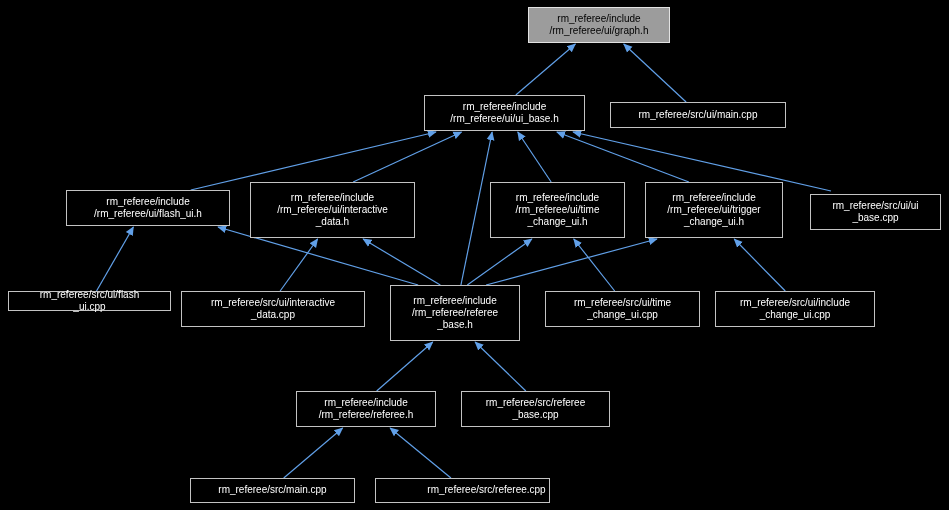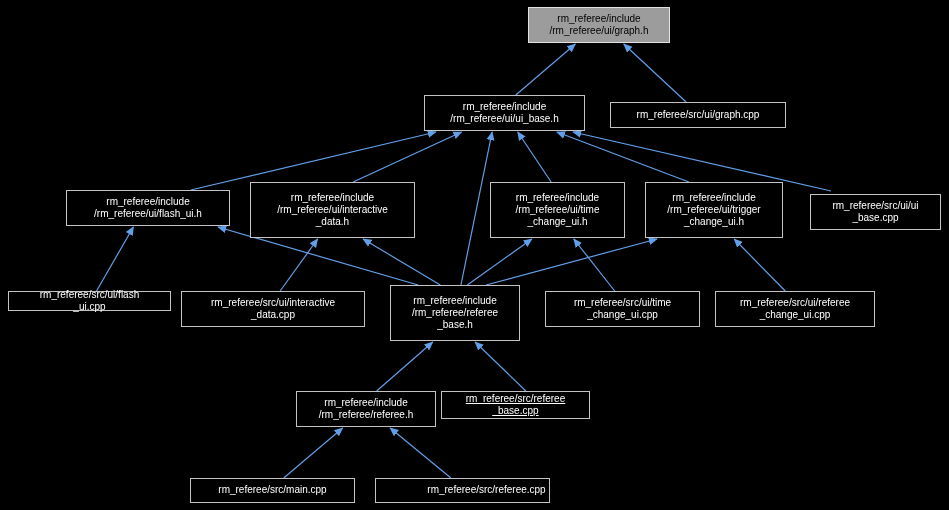--- a/index.html
+++ b/index.html
@@ -81,21 +81,21 @@
         <line x1="525.84" y1="391" x2="475.125" y2="342" marker-end="url(#arrowhead)"></line>
         <line x1="283.72" y1="478" x2="342.625" y2="428" marker-end="url(#arrowhead)"></line>
         <line x1="450.92" y1="478" x2="390.125" y2="428" marker-end="url(#arrowhead)"></line>
       </g>
   </svg>
   <div id="nodes-layer">
       <div class="node highlighted" style="left: 528px; top: 7px; width: 142px; height: 36px;">rm_referee/include
 /rm_referee/ui/graph.h</div>
       <div class="node" style="left: 424px; top: 95px; width: 161px; height: 36px;">rm_referee/include
 /rm_referee/ui/ui_base.h</div>
-      <div class="node" style="left: 610px; top: 102px; width: 176px; height: 26px;">rm_referee/src/ui/graph.cpp</div>
+      <div class="node" style="left: 610px; top: 102px; width: 176px; height: 26px;">rm_referee/src/ui/main.cpp</div>
       <div class="node" style="left: 66px; top: 190px; width: 164px; height: 36px;">rm_referee/include
 /rm_referee/ui/flash_ui.h</div>
       <div class="node" style="left: 250px; top: 182px; width: 165px; height: 56px;">rm_referee/include
 /rm_referee/ui/interactive
 _data.h</div>
       <div class="node" style="left: 490px; top: 182px; width: 135px; height: 56px;">rm_referee/include
 /rm_referee/ui/time
 _change_ui.h</div>
       <div class="node" style="left: 645px; top: 182px; width: 138px; height: 56px;">rm_referee/include
 /rm_referee/ui/trigger
@@ -104,22 +104,22 @@
 _base.cpp</div>
       <div class="node" style="left: 8px; top: 291px; width: 163px; height: 20px;">rm_referee/src/ui/flash
 _ui.cpp</div>
       <div class="node" style="left: 181px; top: 291px; width: 184px; height: 36px;">rm_referee/src/ui/interactive
 _data.cpp</div>
       <div class="node" style="left: 390px; top: 285px; width: 130px; height: 56px;">rm_referee/include
 /rm_referee/referee
 _base.h</div>
       <div class="node" style="left: 545px; top: 291px; width: 155px; height: 36px;">rm_referee/src/ui/time
 _change_ui.cpp</div>
-      <div class="node" style="left: 715px; top: 291px; width: 160px; height: 36px;">rm_referee/src/ui/referee
+      <div class="node" style="left: 715px; top: 291px; width: 160px; height: 36px;">rm_referee/src/ui/include
 _change_ui.cpp</div>
       <div class="node" style="left: 296px; top: 391px; width: 140px; height: 36px;">rm_referee/include
 /rm_referee/referee.h</div>
-      <div class="node" style="left: 441px; top: 391px; width: 149px; height: 28px; text-decoration: underline;">rm_referee/src/referee
+      <div class="node" style="left: 461px; top: 391px; width: 149px; height: 36px;">rm_referee/src/referee
 _base.cpp</div>
       <div class="node" style="left: 190px; top: 478px; width: 165px; height: 25px;">rm_referee/src/main.cpp</div>
       <div class="node" style="left: 375px; top: 478px; width: 175px; height: 25px; padding-left: 48px;">rm_referee/src/referee.cpp</div>
     </div>
 </div>
 
 </body></html>

